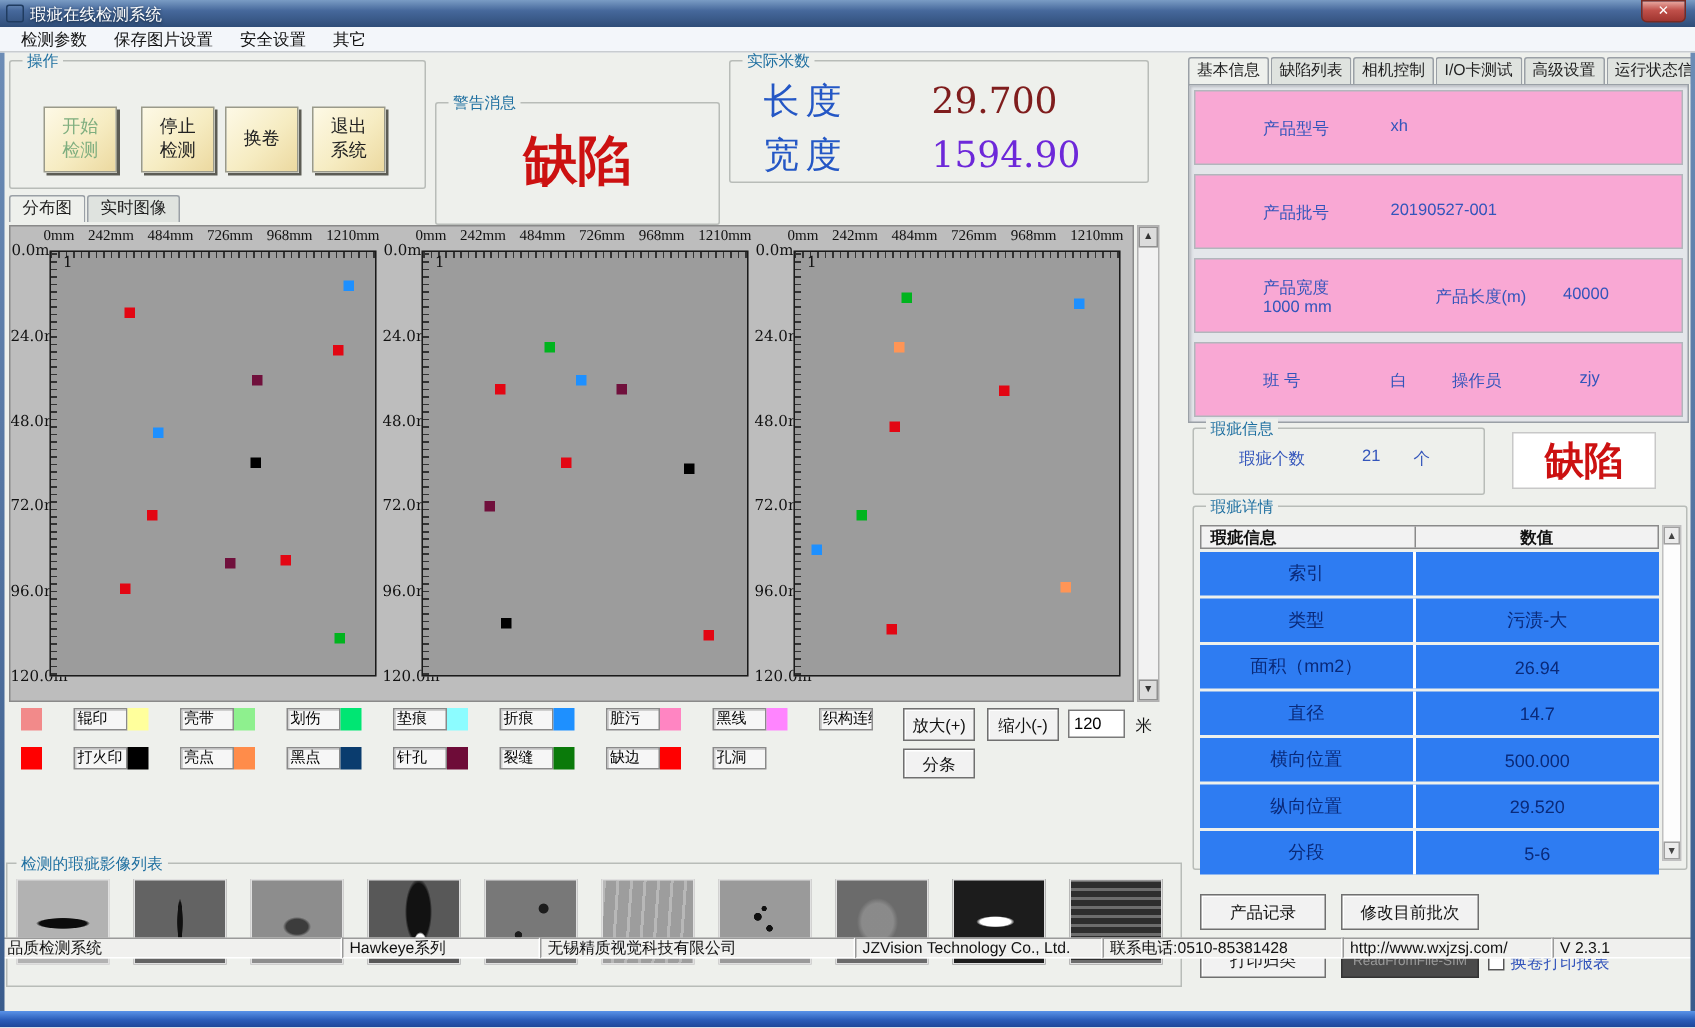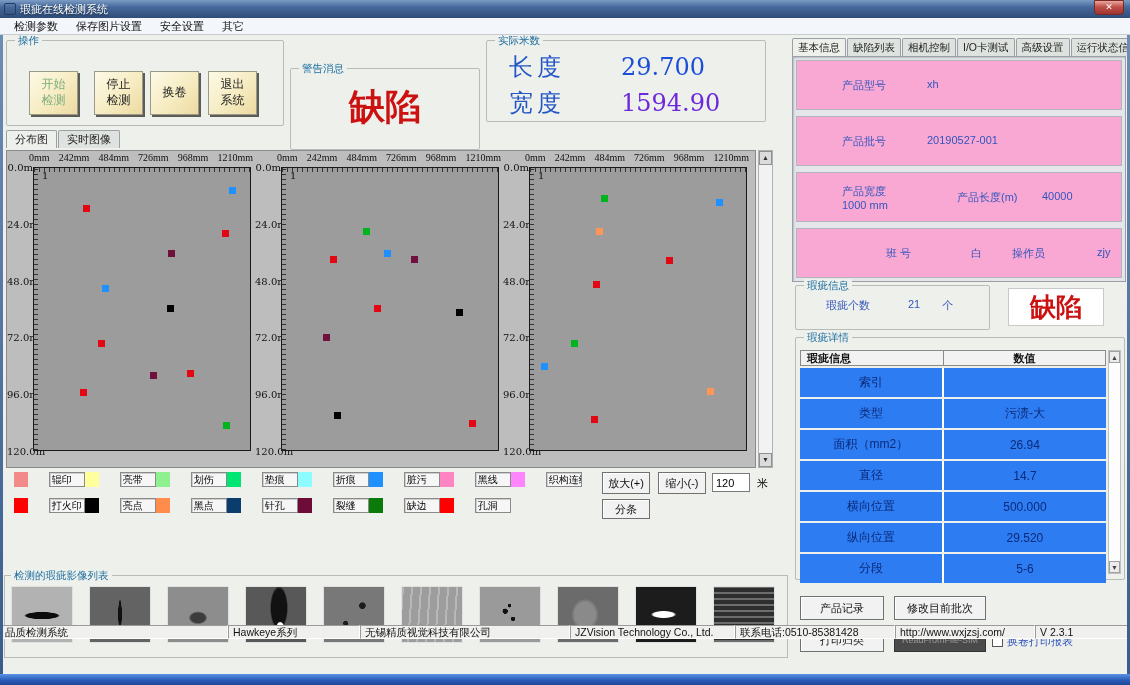--- a/index.html
+++ b/index.html
@@ -184,21 +184,21 @@
     </div>
 
     <div class="gbox" style="left:290px;top:5px;width:190px;height:82px;margin-top:28px;">
       <span class="gtitle">警告消息</span>
       <div class="warn-msg">缺陷</div>
     </div>
 
     <div class="gbox" style="left:486px;top:5px;width:280px;height:82px;">
       <span class="gtitle">实际米数</span>
       <div id="meter-rows">
-          <div class="meter-row" style="top: 10px;"><span class="mlabel">长度</span><span class="mvalue" style="color: #1d4ed8;">29.700</span></div>
+          <div class="meter-row" style="top: 10px;"><span class="mlabel">长度</span><span class="mvalue" style="color: #7f1d1d;">29.700</span></div>
           <div class="meter-row" style="top: 46px;"><span class="mlabel">宽度</span><span class="mvalue" style="color: #6d28d9;">1594.90</span></div>
         </div>
     </div>
 
     <div class="view-tabs" id="view-tabs"><span class="tab active">分布图</span><span class="tab">实时图像</span></div>
 
     <div class="chart-strip" id="chart-strip">
         <div class="chart-group" style="left: 0px;">
           <div class="top-axis">
             <span>0mm</span>
@@ -398,21 +398,21 @@
             <span class="plabel" style="width: 85px;">产品宽度</span>
             <span class="pvalue">1000 mm</span>
           </div>
           <div class="pair" style="margin-left: 30px;">
             <span class="plabel" style="width: 85px;">产品长度(m)</span>
             <span class="pvalue">40000</span>
           </div>
         </div>
         <div class="info-row" style="top: 171px;">
           <div class="pair" style="margin-left: 45px;">
-            <span class="plabel" style="width: 85px; margin-left: 44px;">班  号</span>
+            <span class="plabel" style="width: 85px;">班  号</span>
             <span class="pvalue">白</span>
           </div>
           <div class="pair" style="margin-left: 30px;">
             <span class="plabel" style="width: 85px;">操作员</span>
             <span class="pvalue">zjy</span>
           </div>
         </div>
       </div>
 
     <div class="gbox" style="left:795px;top:250px;width:195px;height:45px;">

